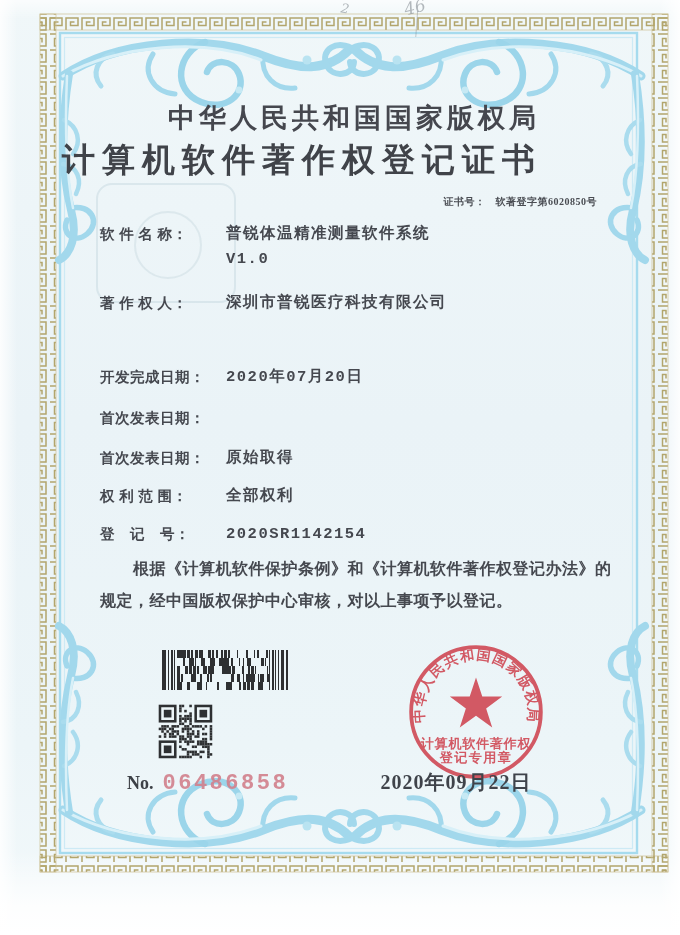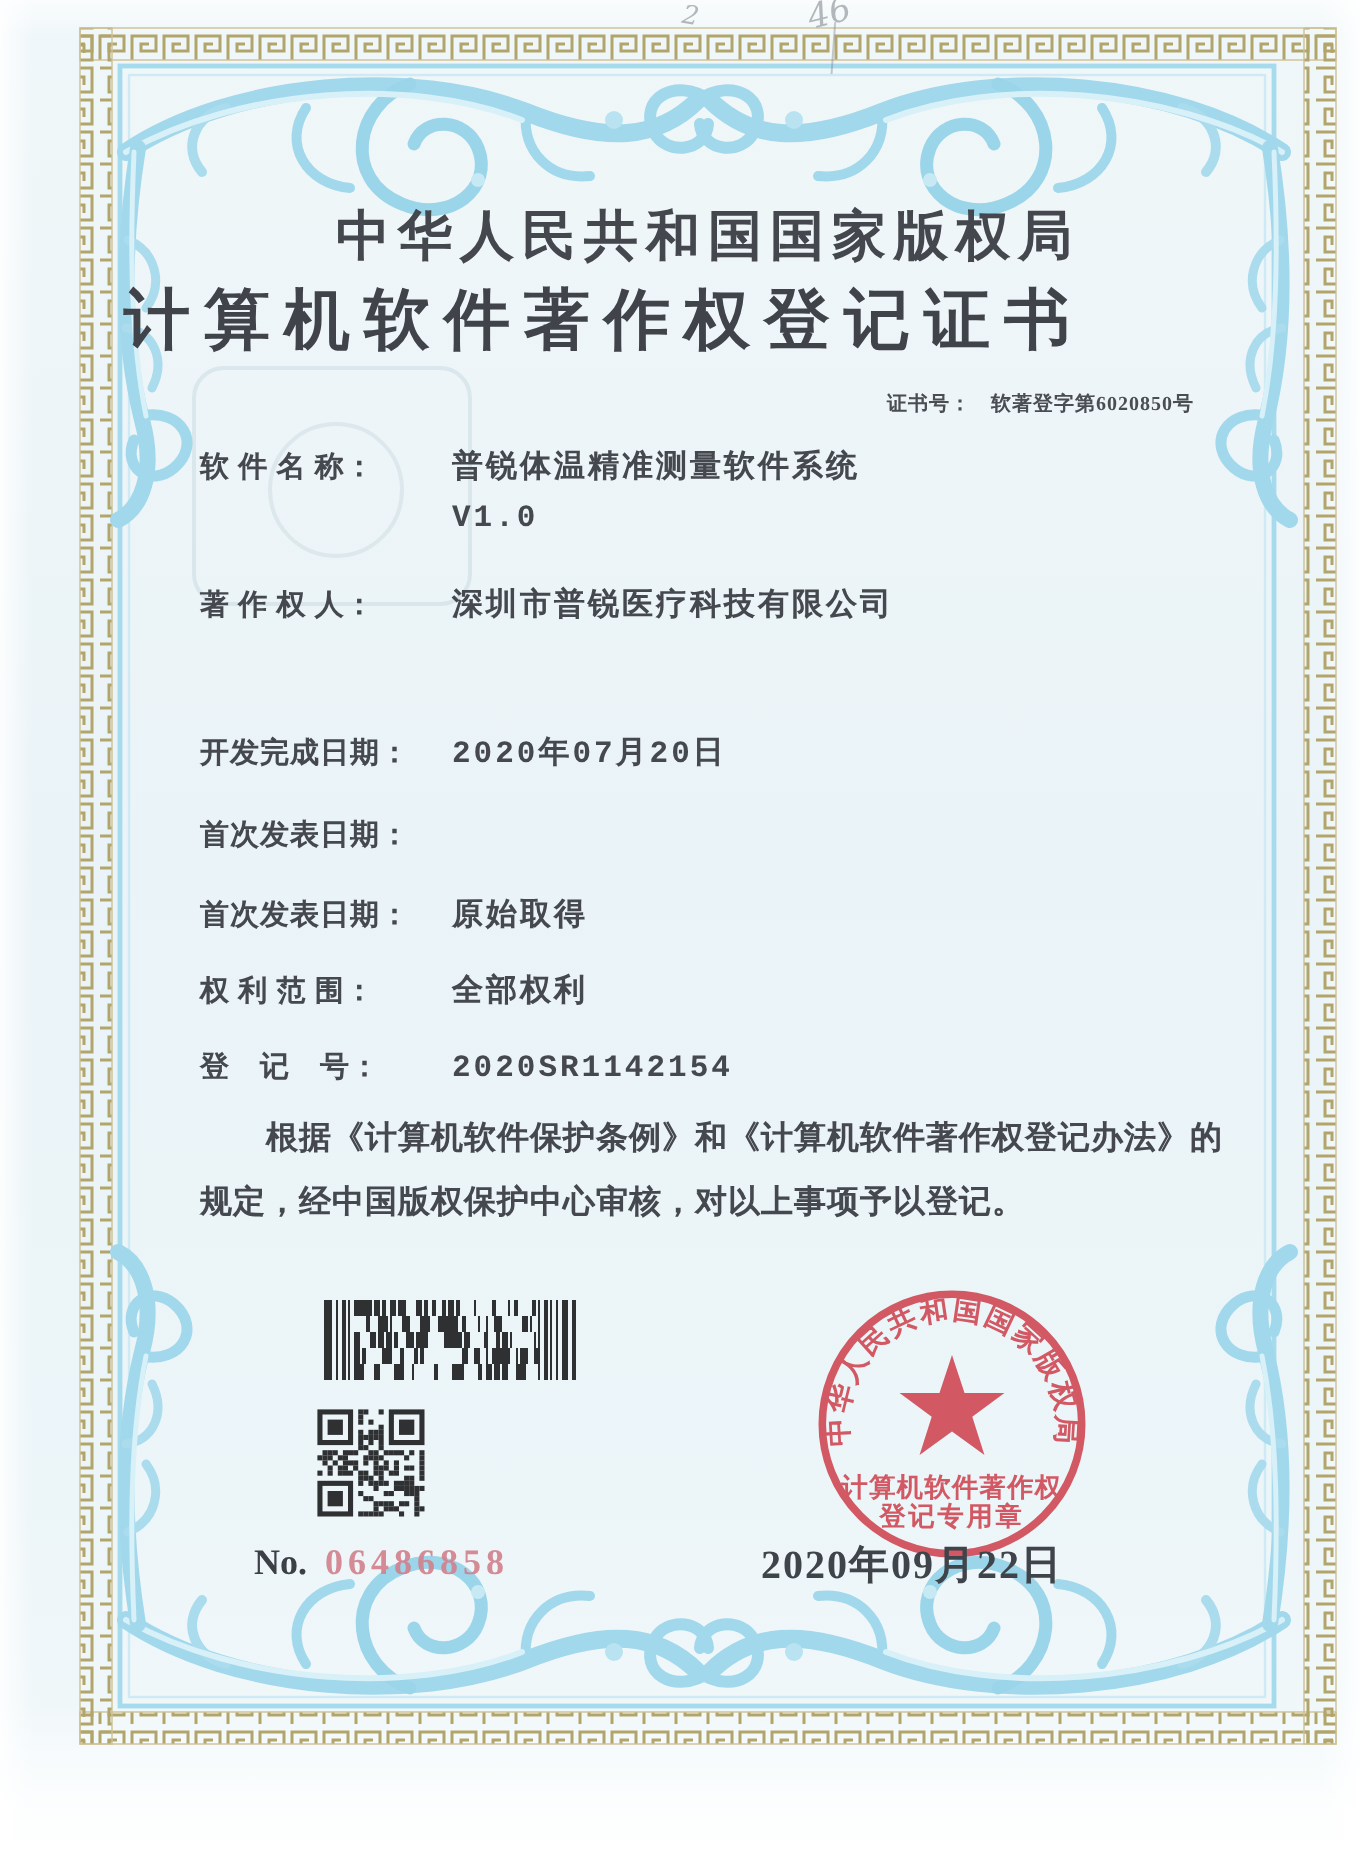--- a/index.html
+++ b/index.html
@@ -31,21 +31,21 @@
   .flabel{width:126px;font-size:14.5px;font-weight:600;white-space:nowrap;letter-spacing:.5px;}
   .fvalue{font-size:15.5px;font-weight:600;letter-spacing:1.5px;line-height:25px;margin-top:-4px;}
   .fvalue .blk{display:block;font-family:Liberation Mono, monospace;}
   .flabel{line-height:17px;}
   
   .stmt{position:absolute;font-size:16px;font-weight:600;color:#45484f;letter-spacing:.5px;}
   
   .serial{position:absolute;left:127px;top:771px;white-space:nowrap;}
   .serial .no{font-size:18px;color:#3c4046;font-weight:600;}
   .serial .num{
-    font-family:Liberation Serif, serif;font-size:18px;font-weight:700;
+    font-family:Liberation Mono, monospace;font-size:22px;font-weight:700;
     color:#d2808c;letter-spacing:2.5px;margin-left:9px;opacity:.9;
   }
   
   .seal{position:absolute;left:407px;top:643px;opacity:.88;}
   .seal-date{
     position:absolute;left:378px;top:769px;width:156px;text-align:center;
     font-size:20px;font-weight:700;color:#3f434a;letter-spacing:1px;
   }
   
   .watermark{

